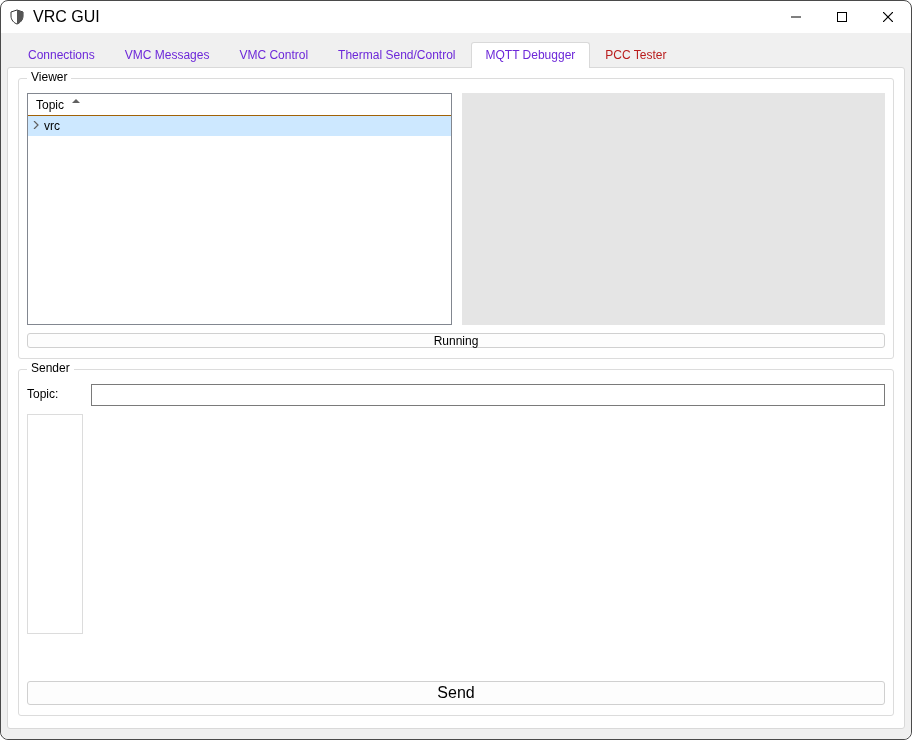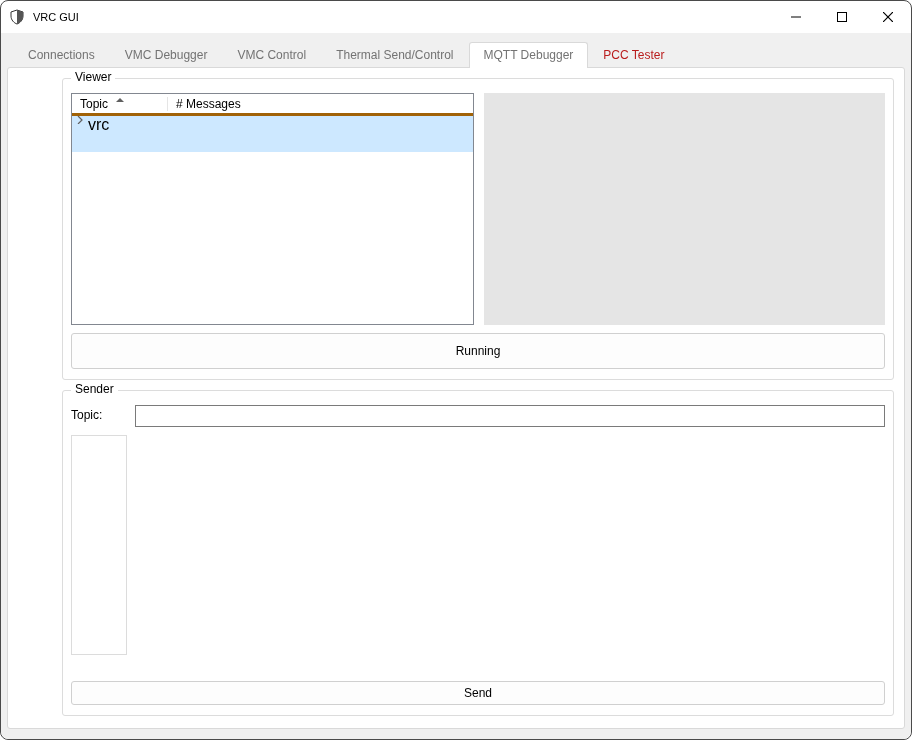--- a/index.html
+++ b/index.html
@@ -29,21 +29,21 @@
     border-top-left-radius: 8px;
     border-top-right-radius: 8px;
   }
   .titlebar .app-icon {
     width: 16px; height: 16px;
     margin-right: 8px;
     display: inline-flex;
     align-items: center; justify-content: center;
   }
   .titlebar .title {
-    font-size: 11px;
+    font-size: 16px;
     flex: 0 0 auto;
   }
   .titlebar .spacer { flex: 1; }
   .win-controls {
     display: flex;
     height: 100%;
   }
   .win-btn {
     width: 46px;
     height: 32px;
@@ -73,21 +73,21 @@
     padding-left: 6px;
   }
   .tab {
     padding: 5px 14px 6px 14px;
     font-size: 12px;
     border: 1px solid transparent;
     border-bottom: none;
     margin-right: 0;
     position: relative;
     top: 1px;
-    color: #737373;
+    color: #6d28d9;
     z-index: 0;
   }
   .tab.active {
     background: #ffffff;
     border-color: #d9d9d9;
     border-top-left-radius: 3px;
     border-top-right-radius: 3px;
     z-index: 2;
   }
   .tab.disabled {
@@ -107,21 +107,20 @@
   }
 
   
   .groupbox {
     border: 1px solid #dcdcdc;
     border-radius: 3px;
     position: relative;
     padding: 14px 8px 10px 8px;
     display: flex;
     flex-direction: column;
-    margin-left: 44px;
   }
   .groupbox .legend {
     position: absolute;
     top: -9px;
     left: 8px;
     background: #ffffff;
     padding: 0 4px;
     font-size: 12px;
   }
 
@@ -135,21 +134,21 @@
     flex: 1;
     border: 1px solid #828790;
     background: #ffffff;
     display: flex;
     flex-direction: column;
     overflow: hidden;
   }
   .tree-header {
     display: flex;
     height: 22px;
-    border-bottom: 3px solid #a16207;
+    border-bottom: 1px solid #a16207;
     background: #ffffff;
     align-items: center;
   }
   .tree-header .col {
     display: flex;
     align-items: center;
     padding: 0 8px;
     font-size: 12px;
     border-right: 1px solid #e5e5e5;
     position: relative;
@@ -163,22 +162,23 @@
     top: 1px;
     transform: translateX(-50%);
     width: 0; height: 0;
     border-left: 4px solid transparent;
     border-right: 4px solid transparent;
     border-bottom: 4px solid #606060;
   }
   .tree-body { flex: 1; }
   .tree-row {
     display: flex;
-    height: 36px;
-    font-size: 16px;
+    align-items: center;
+    height: 20px;
+    font-size: 12px;
   }
   .tree-row.selected {
     background: #cde8ff;
   }
   .tree-row .expander {
     width: 16px;
     text-align: center;
     color: #606060;
     line-height: 1;
     font-size: 10px;
@@ -190,21 +190,21 @@
   .tree-row .cell-msgs {
     flex: 1;
     padding-left: 8px;
   }
   .preview-pane {
     flex: 1;
     background: #e5e5e5;
   }
   .running-btn {
     margin-top: 8px;
-    height: 36px;
+    height: 15px;
     border: 1px solid #d0d0d0;
     background: #fdfdfd;
     border-radius: 3px;
     display: flex;
     align-items: center;
     justify-content: center;
     font-size: 12px;
   }
 
   
@@ -239,21 +239,21 @@
   }
   .send-btn {
     grid-column: 1 / span 2;
     height: 24px;
     border: 1px solid #d0d0d0;
     background: #fdfdfd;
     border-radius: 3px;
     display: flex;
     align-items: center;
     justify-content: center;
-    font-size: 12px;
+    font-size: 16px;
   }
   .gb-viewer { flex: 0 0 auto; }
   .gb-sender { flex: 1; }
 </style>
 </head>
 <body>
 
 <div class="window">
 
   <div class="titlebar">
@@ -282,42 +282,39 @@
           <line x1="10" y1="0" x2="0" y2="10" stroke="#000" stroke-width="1.2"></line>
         </svg>
       </div>
     </div>
   </div>
 
   <div class="client">
 
     <div class="tabs-bar">
       <div class="tab">Connections</div>
-      <div class="tab">VMC Debugger</div>
+      <div class="tab">VMC Messages</div>
       <div class="tab">VMC Control</div>
       <div class="tab">Thermal Send/Control</div>
       <div class="tab active">MQTT Debugger</div>
       <div class="tab disabled">PCC Tester</div>
     </div>
 
     <div class="tab-panel">
 
       <div class="groupbox gb-viewer">
         <span class="legend">Viewer</span>
 
         <div class="viewer-body">
 
           <div class="tree">
             <div class="tree-header">
               <div class="col col-topic">
                 <span class="sort-indicator"></span>
                 <span>Topic</span>
-              </div>
-              <div class="col col-msgs">
-                <span># Messages</span>
               </div>
             </div>
             <div class="tree-body">
               <div class="tree-row selected">
                 <span class="expander">
                   <svg width="8" height="8" viewBox="0 0 8 8">
                       <path d="M2 0 L6 4 L2 8" fill="none" stroke="#606060" stroke-width="1.2"></path>
                     </svg>
                 </span>
                 <span class="cell-topic">vrc</span>

